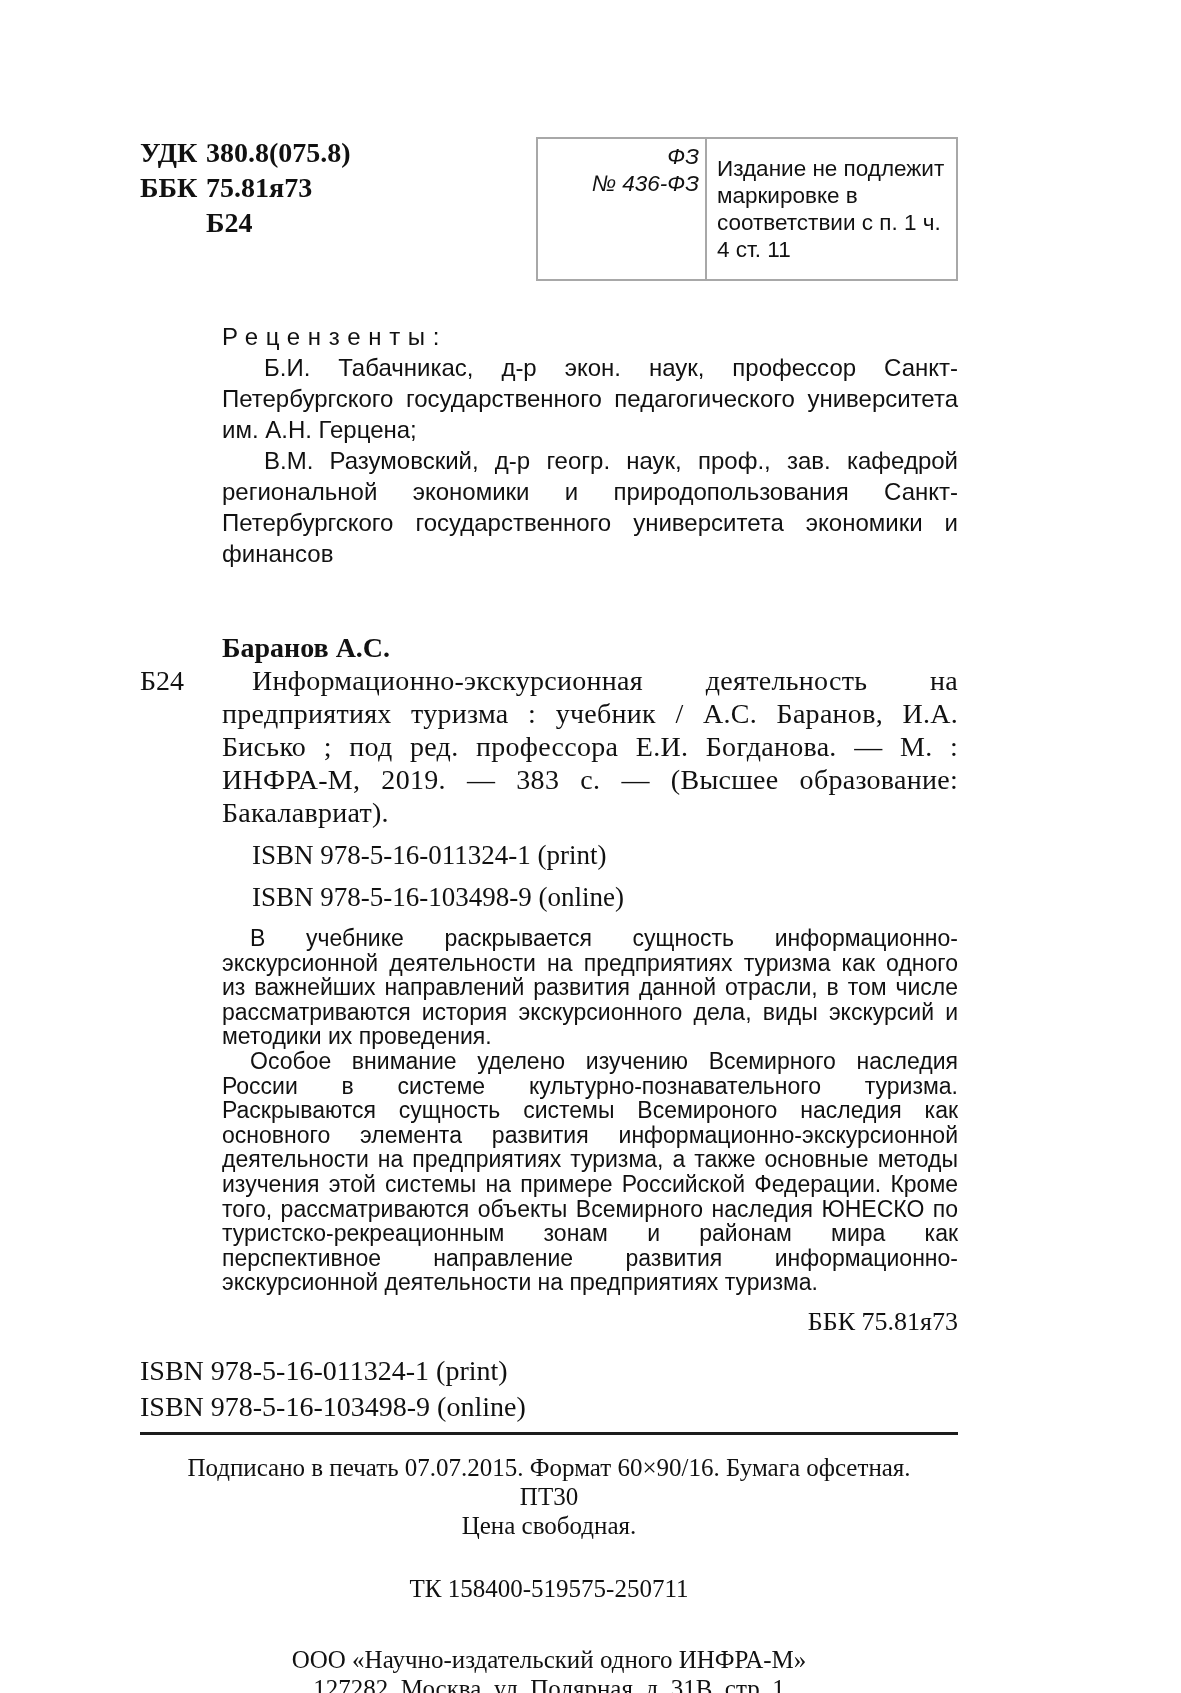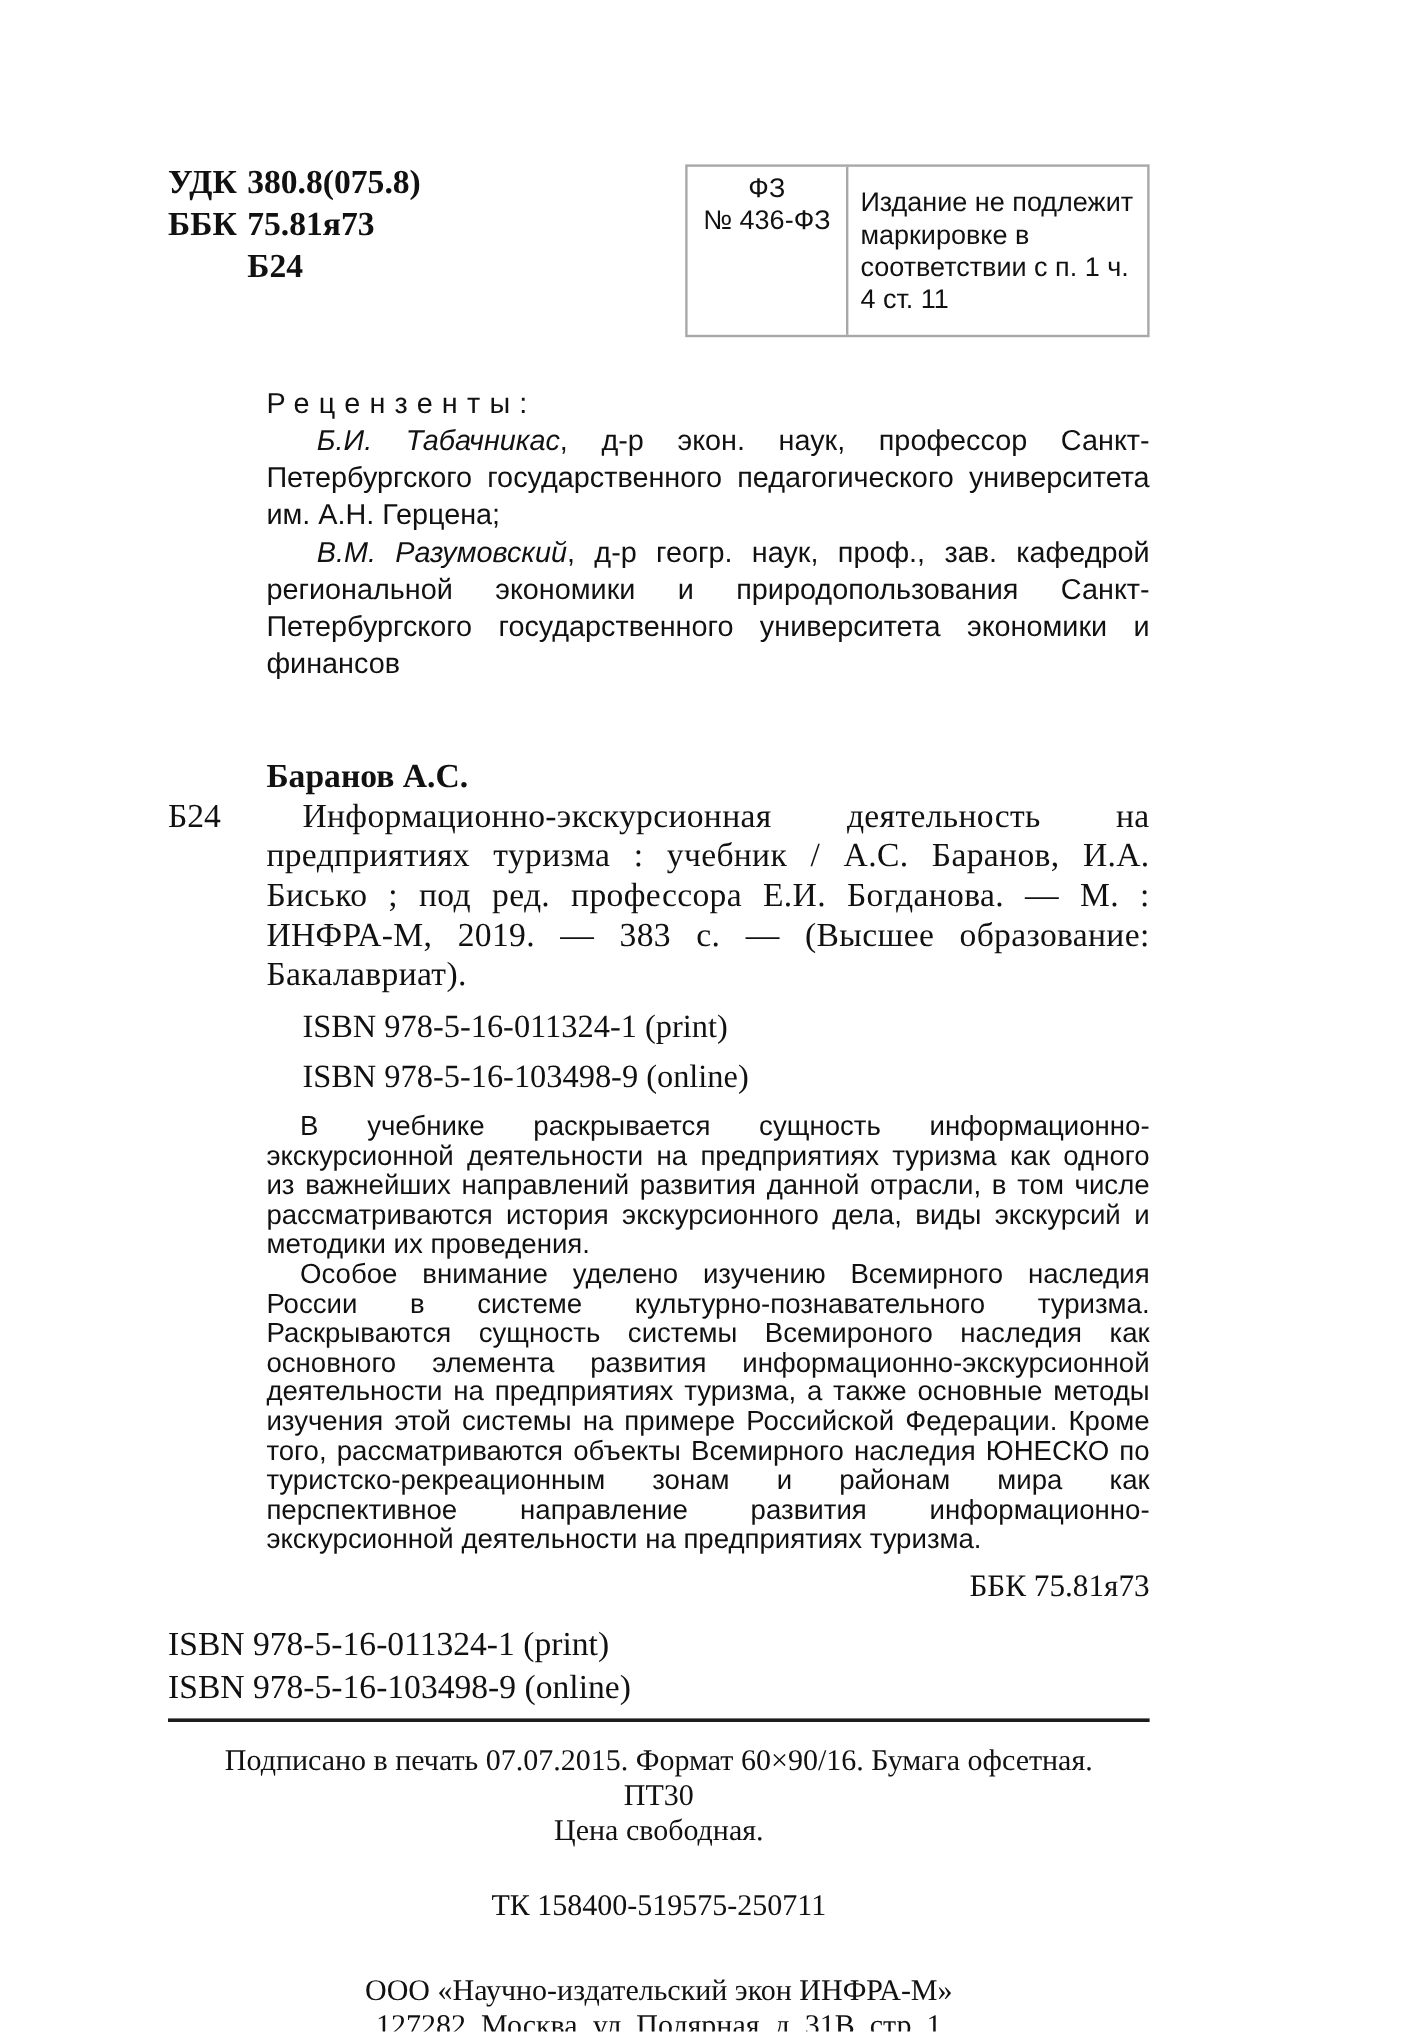--- a/index.html
+++ b/index.html
@@ -34,42 +34,43 @@
   .udk-block .lbl { text-align: left; }
   .fz-box {
     display: flex;
     border: 2px solid #a8a8a8;
     font-family: "Liberation Sans", sans-serif;
     font-size: 22.5px;
     line-height: 27px;
     margin-top: 2px;
   }
   .fz-cell-left {
-    width: 134px;
+    width: 169px;
     border-right: 2px solid #a8a8a8;
-    text-align: center;
+    text-align: right;
     padding: 4px 6px;
+    font-style: italic;
   }
   .fz-cell-right {
     width: 249px;
     padding: 16px 10px;
   }
 
   
   .reviewers {
     margin-left: 82px;
     font-family: "Liberation Sans", sans-serif;
     font-size: 24px;
     line-height: 31px;
     text-align: justify;
     margin-bottom: 62px;
   }
   .reviewers-heading { letter-spacing: 0.32em; text-align: left; }
   .reviewer-par { text-indent: 42px; }
-  .reviewer-name { font-style: italic; }
+  .reviewer-name { }
 
   
   .catalog-card { margin-left: 82px; }
   .catalog-author {
     font-weight: bold;
     font-size: 28px;
     line-height: 33px;
   }
   .entry-row { position: relative; }
   .b24-sign {
@@ -193,18 +194,18 @@
   <hr class="rule">
 
   <div class="colophon">
     <div>Подписано в печать 07.07.2015. Формат 60×90/16. Бумага офсетная.</div>
     <div>ПТ30</div>
     <div>Цена свободная.</div>
     <div class="tk-line">ТК 158400-519575-250711</div>
   </div>
 
   <div class="publisher">
-    <div>ООО «Научно-издательский экон ИНФРА-М»</div>
+    <div>ООО «Научно-издательский одного ИНФРА-М»</div>
     <div>127282, Москва, ул. Полярная, д. 31В, стр. 1</div>
 
   </div>
 
 </div>
 
 </body></html>

